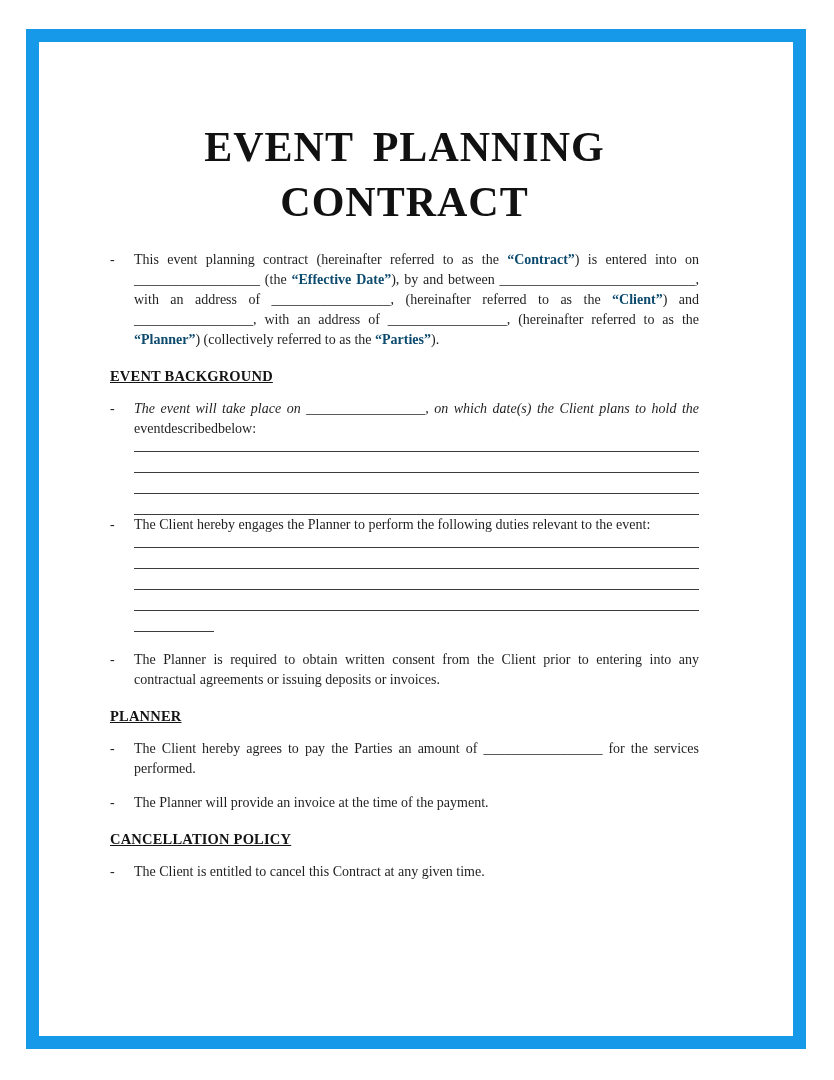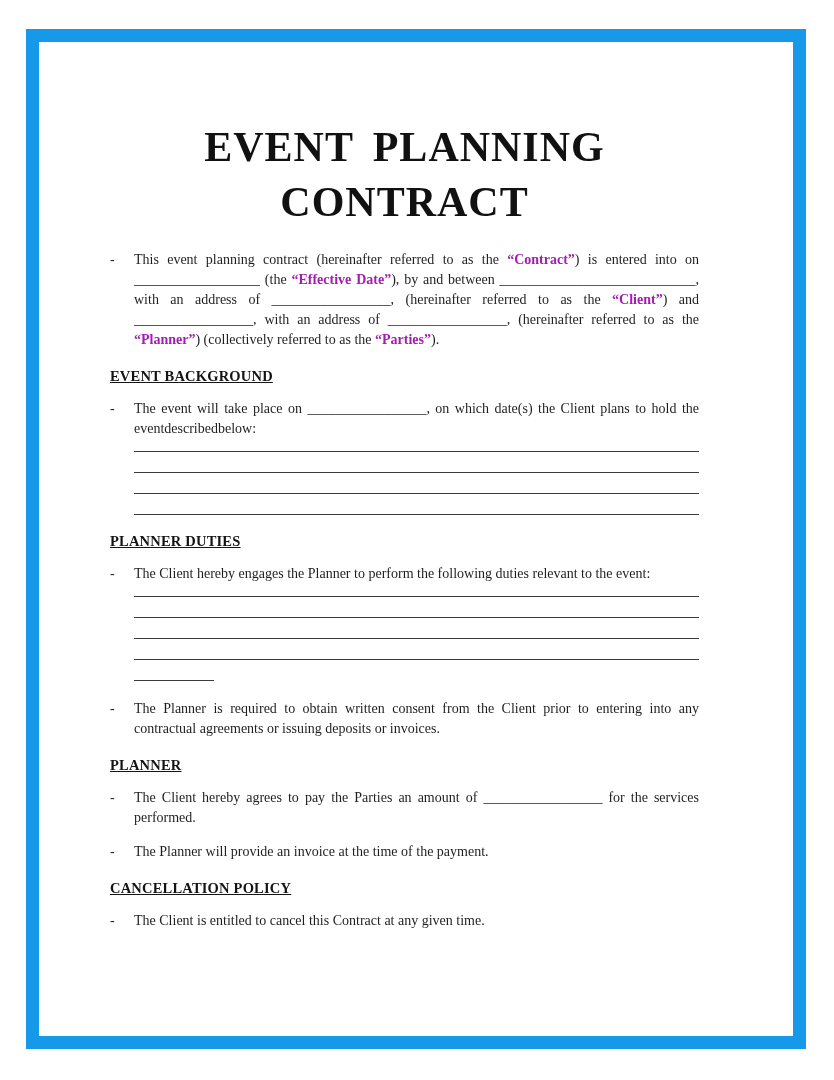--- a/index.html
+++ b/index.html
@@ -64,21 +64,21 @@
   }
   .bullet.mb0 { margin-bottom: 0; }
   .dash {
     flex: none;
     width: 24px;
   }
   .btext {
     flex: 1;
     text-align: justify;
   }
-  .btext b { color: #a21caf; }
+  .btext b { color: #0c4a6e; }
   .fill-line {
     text-align: justify;
     text-align-last: justify;
   }
   .spread-line {
     display: flex;
     justify-content: flex-start;
   }
   .rules {
     margin: -8px 0 0 24px;
@@ -109,37 +109,36 @@
     <div class="bullet">
       <span class="dash">-</span>
       <span class="btext">This event planning contract (hereinafter referred to as the <b>“Contract”</b>) is entered into on __________________ (the <b>“Effective Date”</b>), by and between ____________________________, with an address of _________________, (hereinafter referred to as the <b>“Client”</b>) and _________________, with an address of _________________, (hereinafter referred to as the <b>“Planner”</b>) (collectively referred to as the <b>“Parties”</b>).</span>
     </div>
 
     <div class="section-heading">EVENT BACKGROUND</div>
 
     <div class="bullet mb0">
       <span class="dash">-</span>
       <span class="btext">
-        <span class="fill-line" style="display:block;">The event will take place on _________________, on which date(s) the Client plans to hold the</span>
+        <span class="fill-line" style="display:block;font-style:italic;">The event will take place on _________________, on which date(s) the Client plans to hold the</span>
         <span class="spread-line">
           <span>event</span>
           <span>described</span>
           <span>below:</span>
         </span>
       </span>
     </div>
 
     <div class="rules">
         <div class="rule"></div>
         <div class="rule"></div>
         <div class="rule"></div>
         <div class="rule"></div>
       </div>
 
-    <div class="section-heading after-rules">PLANNER DUTIES</div>
 
     <div class="bullet mb0">
       <span class="dash">-</span>
       <span class="btext">The Client hereby engages the Planner to perform the following duties relevant to the event:</span>
     </div>
 
     <div class="rules">
     <div class="rule"></div>
         <div class="rule"></div>
         <div class="rule"></div>

